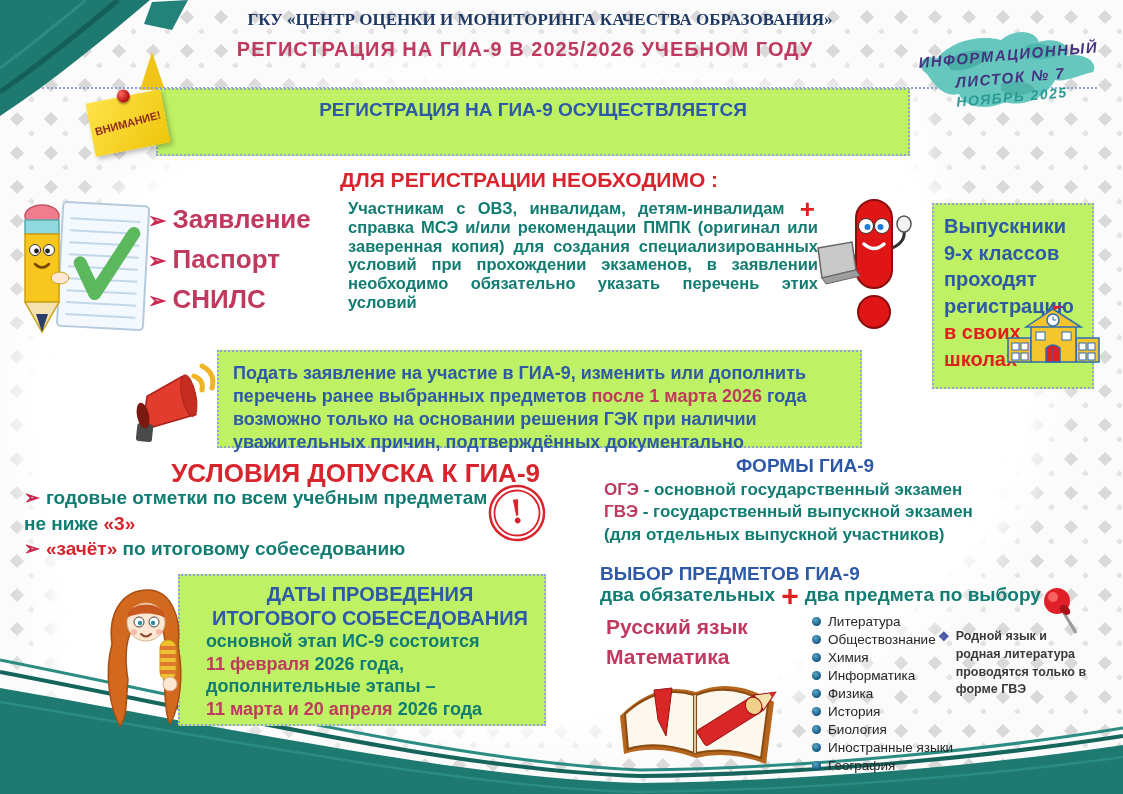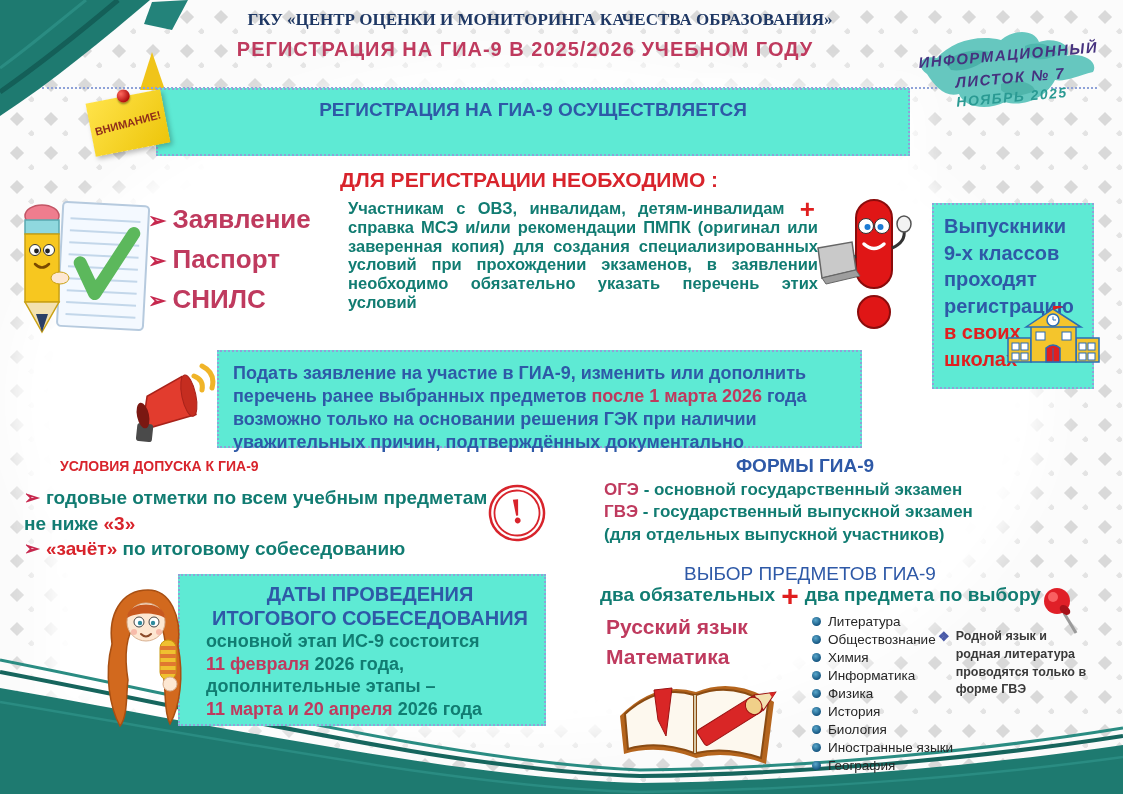--- a/index.html
+++ b/index.html
@@ -10,21 +10,21 @@
   *{margin:0;padding:0;box-sizing:border-box}
   html,body{width:1123px;height:794px}
   body{
     position:relative;overflow:hidden;background:#fbfbfb;
     font-family:"Liberation Sans", sans-serif;
   }
   .abs{position:absolute}
   .blue{color:var(--blue)} .teal{color:var(--teal)}
   .crimson{color:var(--crimson)} .red{color:var(--red)} .redhead{color:var(--redhead)}
   .b{font-weight:bold}
-  .box{background:#5eead4;border:2px dotted #8fa2d8;}
+  .box{background:#bef264;border:2px dotted #8fa2d8;}
   .prel{white-space:pre-line}
   .center{text-align:center}
   .arrow-bullet{color:#c6274d;font-weight:bold;margin-right:6px}
 
   .org-header{left:150px;top:10px;width:780px;text-align:center;
     font-family:"Liberation Serif",serif;font-weight:bold;font-size:17px;color:var(--navy);z-index:5}
   .main-title{left:120px;top:38px;width:810px;text-align:center;font-size:20px;
     font-weight:bold;color:var(--crimson);letter-spacing:1px;z-index:5}
 
   .hr-dotted{left:42px;top:87px;width:1055px;border-top:2px dotted #8fa2d8;z-index:3}
@@ -50,36 +50,36 @@
     color:var(--teal);text-align:justify;line-height:1.14}
   .ovz .plus{color:var(--red);font-size:26px;line-height:0;vertical-align:-4px;padding:0 3px}
 
   .grads-box{left:932px;top:203px;width:162px;height:186px;z-index:5;padding:8px 10px}
   .grads-box .t1{font-size:20px;font-weight:bold;line-height:1.33}
   .grads-box .t2{font-size:20px;font-weight:bold;line-height:1.33}
 
   .mega-box{left:217px;top:350px;width:645px;height:98px;z-index:5;padding:10px 14px}
   .mega-box p{font-size:18px;font-weight:bold;line-height:1.27;color:var(--blue)}
 
-  .cond-heading{left:60px;top:458px;width:480px;font-size:14px;font-weight:bold;
-    color:var(--redhead);text-align:left;z-index:5}
+  .cond-heading{left:60px;top:458px;width:480px;font-size:26px;font-weight:bold;
+    color:var(--redhead);text-align:right;z-index:5}
   .cond-items{left:24px;top:485px;width:478px;z-index:5;font-size:19px;font-weight:bold;
     color:var(--teal);line-height:1.35}
 
   .forms-heading{left:600px;top:455px;width:410px;text-align:center;font-size:19px;
     font-weight:bold;color:var(--blue);z-index:5}
   .forms-lines{left:604px;top:479px;width:420px;z-index:5;font-size:17px;font-weight:bold;
     color:var(--teal);line-height:1.32}
 
   .dates-box{left:178px;top:574px;width:368px;height:152px;z-index:5;padding:6px 10px 6px 26px}
   .dates-box .dh{font-size:20px;font-weight:bold;color:var(--blue);text-align:center;line-height:1.2}
   .dates-box .dl{font-size:18px;font-weight:bold;line-height:1.25}
 
-  .choice-heading{left:600px;top:563px;width:420px;text-align:center;font-size:19px;
-    font-weight:normal;color:var(--blue);z-index:5}
+  .choice-heading{left:600px;top:563px;width:420px;text-align:left;font-size:19px;
+    font-weight:bold;color:var(--blue);z-index:5}
   .choice-line{left:600px;top:584px;width:460px;z-index:5;font-size:19px;font-weight:bold;color:var(--teal)}
   .choice-line .plus{color:var(--red);font-size:30px;vertical-align:-5px;padding:0 6px;line-height:0}
 
   .mandatory{left:606px;top:612px;z-index:5}
   .mandatory .item{font-size:21px;font-weight:bold;color:var(--crimson);line-height:30px}
 
   .subjects{left:812px;top:612px;z-index:5}
   .subjects .srow{display:flex;align-items:center;height:18px;font-size:13.5px;
     font-weight:500;color:#262626}
   .subjects .dot{width:9px;height:9px;border-radius:50%;margin-right:7px;flex:none;

